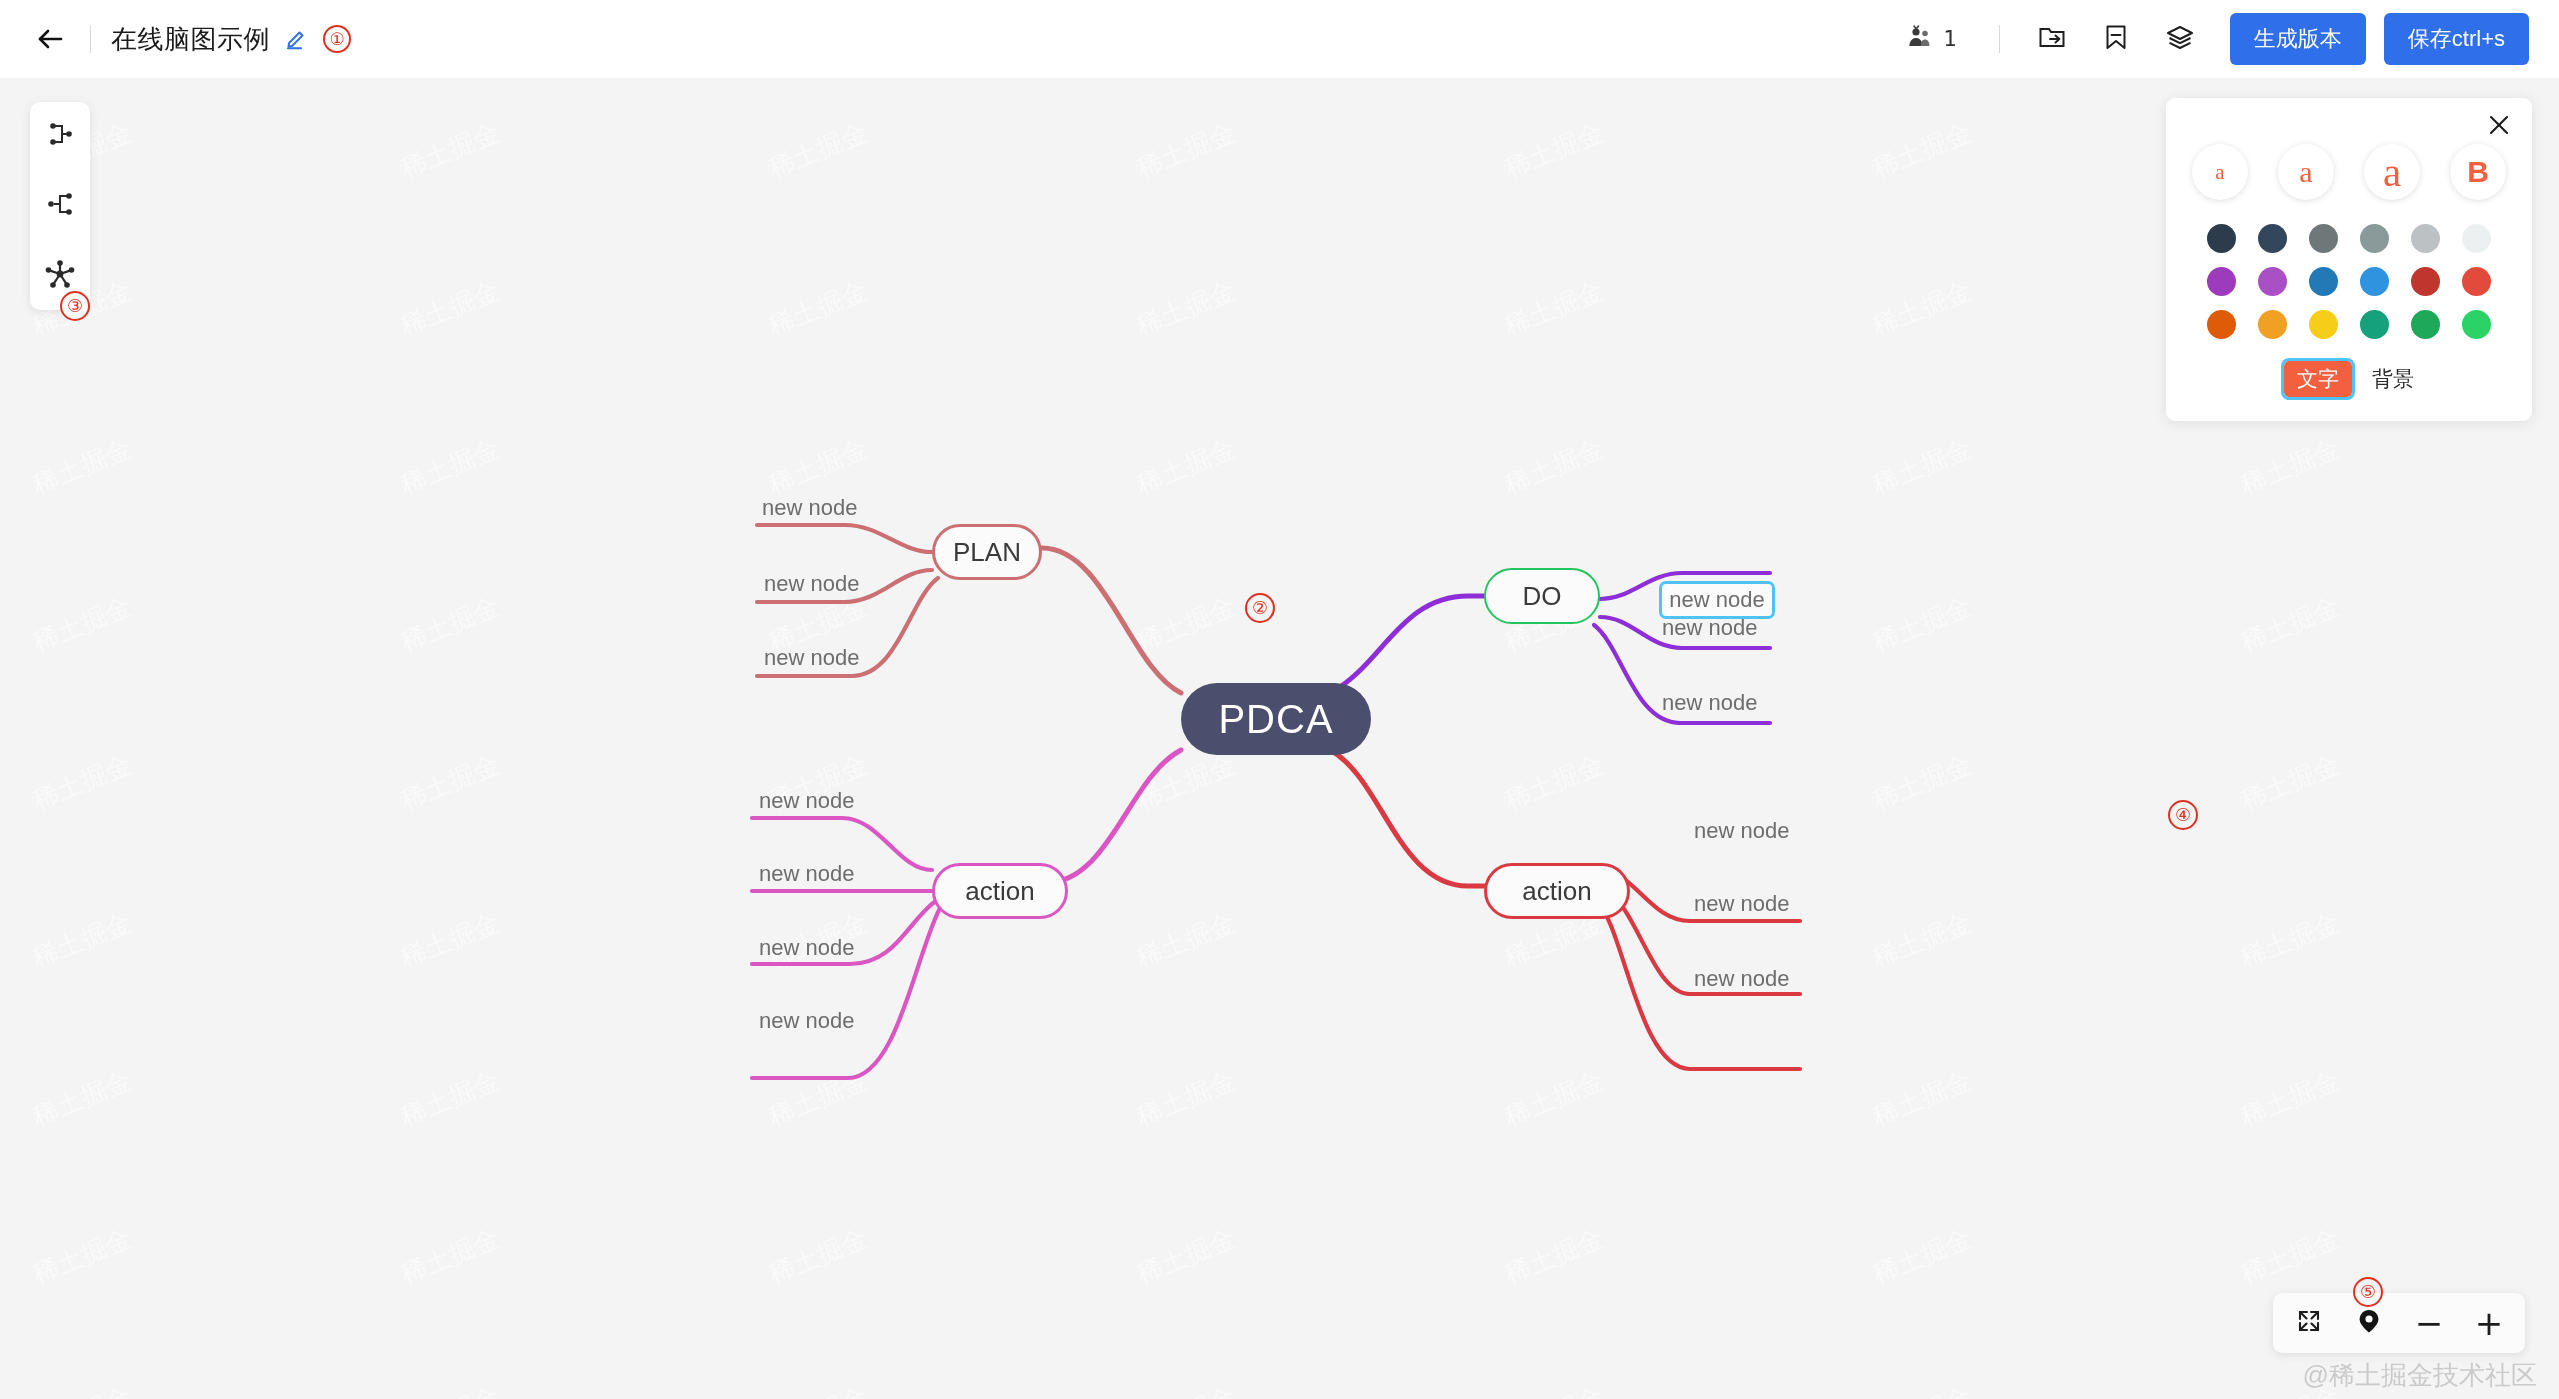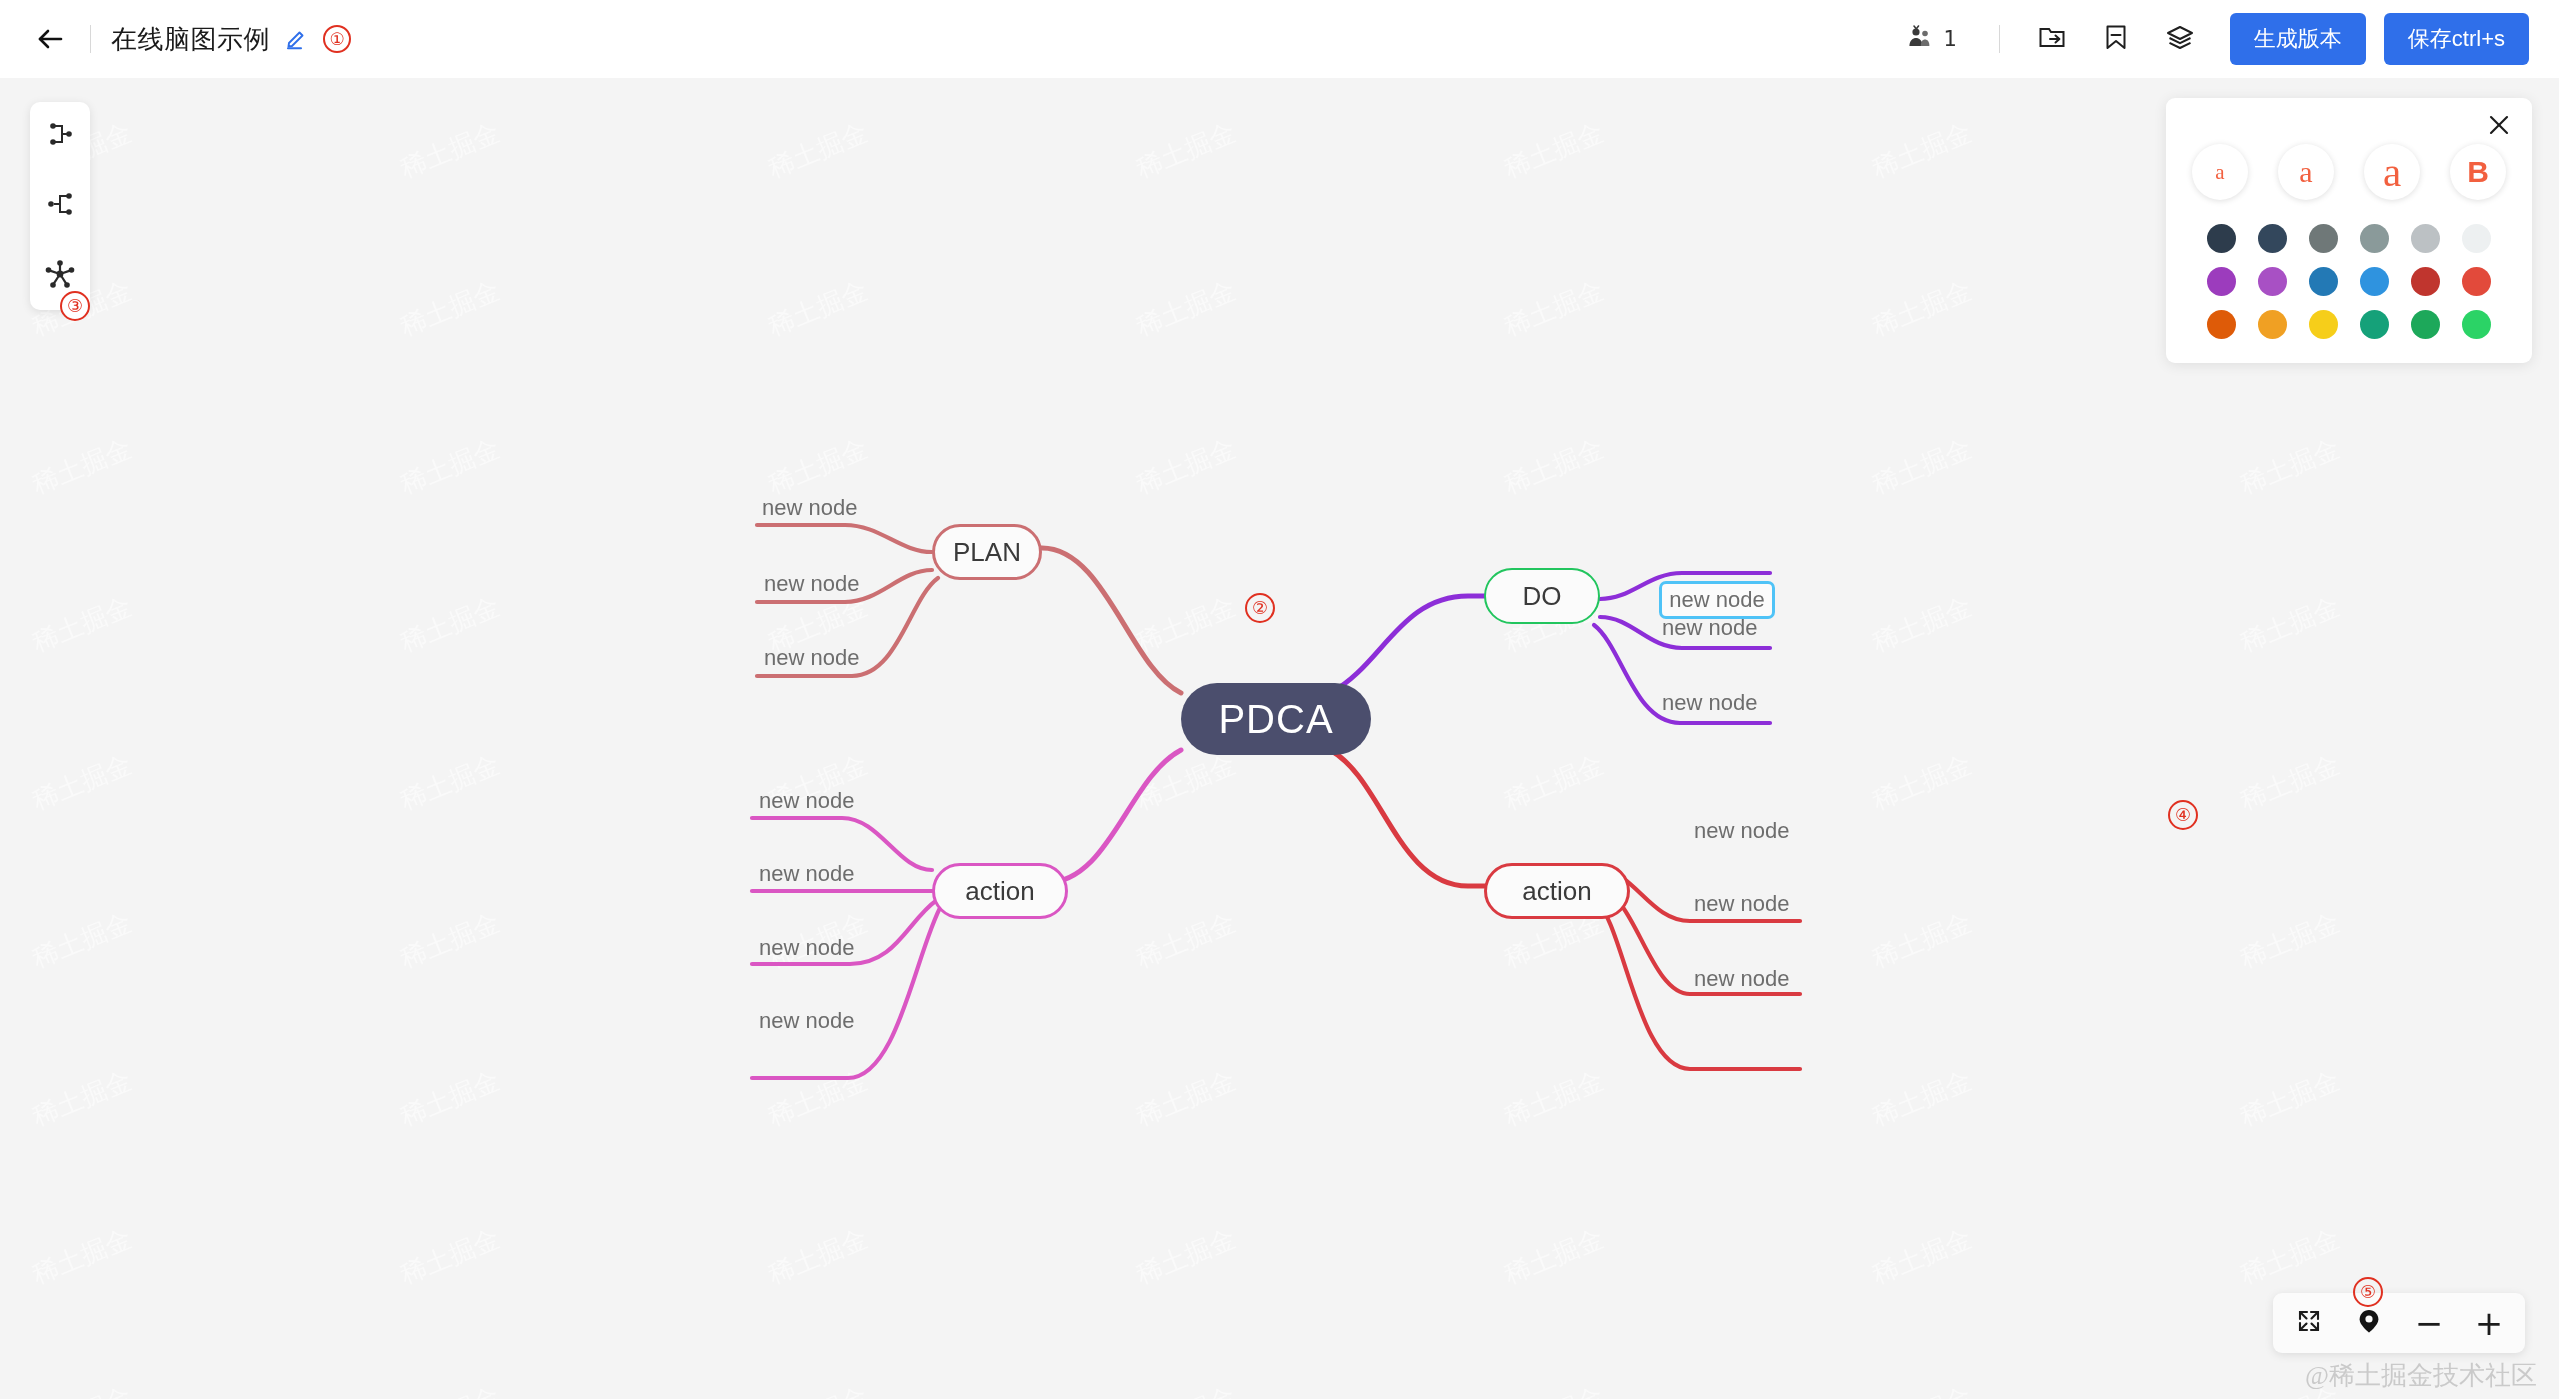--- a/index.html
+++ b/index.html
@@ -264,21 +264,21 @@
   .zb-sign { font-size: 34px; line-height: 1; font-family: "DejaVu Sans", sans-serif;}
   #marker5 {
     position: absolute; right: 176px; bottom: 92px;
     width: 30px; height: 30px; font-size: 18px;
     z-index: 31;
   }
   #corner-watermark {
     position: absolute; right: 22px; bottom: 6px;
     font-size: 26px;
     color: rgba(150,150,150,.45);
-    font-family: Liberation Serif, serif;
+    font-family: Liberation Sans, sans-serif;
     user-select: none;
     z-index: 32;
   }
 </style>
 </head>
 <body>
 
 <div id="topbar">
   <div id="topbar-left">
     <div class="back-arrow">
@@ -576,15 +576,19 @@
       <div class="swatch" style="background: rgb(192, 53, 46);"></div>
       <div class="swatch" style="background: rgb(226, 74, 59);"></div>
       <div class="swatch" style="background: rgb(222, 91, 8);"></div>
       <div class="swatch" style="background: rgb(240, 160, 35);"></div>
       <div class="swatch" style="background: rgb(246, 206, 26);"></div>
       <div class="swatch" style="background: rgb(21, 161, 121);"></div>
       <div class="swatch" style="background: rgb(29, 168, 90);"></div>
       <div class="swatch" style="background: rgb(43, 211, 102);"></div>
     </div>
 
+  <div id="target-toggle">
+    <div id="tt-text">文字</div>
+    <div id="tt-bg">背景</div>
+  </div>
 
 </div>
 <span class="marker" id="marker4">④</span>
 
 </body></html>

